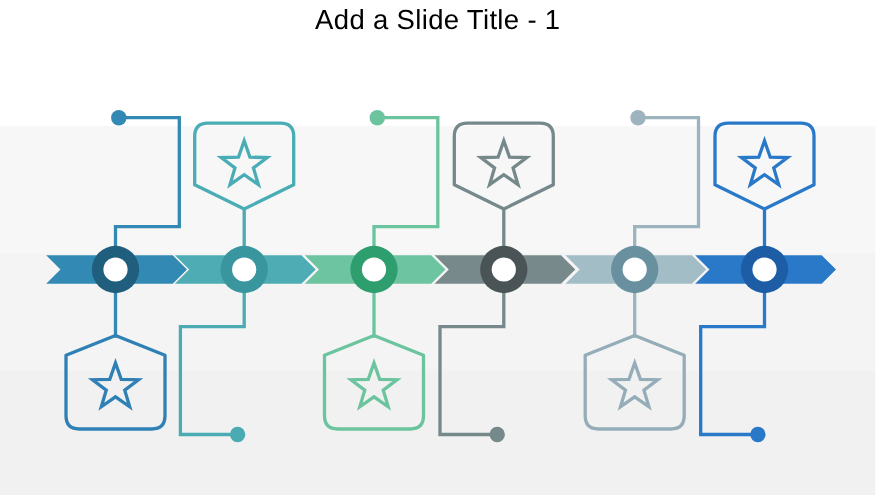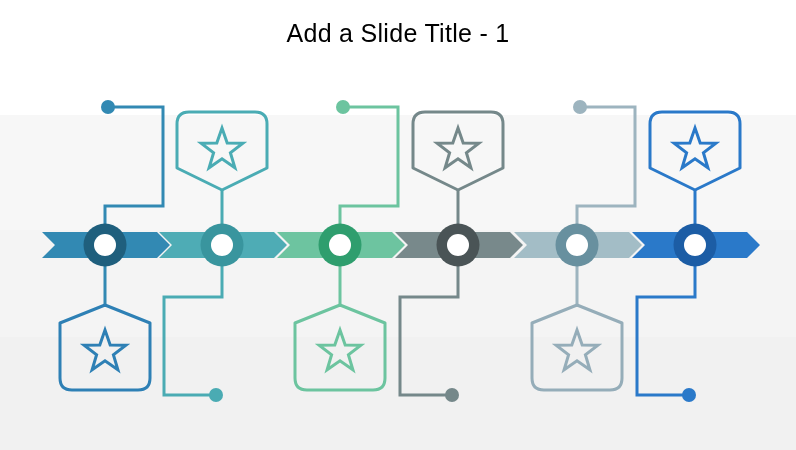--- a/index.html
+++ b/index.html
@@ -17,21 +17,21 @@
     
     background: linear-gradient(
       #ffffff 0, #ffffff 115px,
       #f7f7f7 115px, #f7f7f7 230px,
       #f4f4f4 230px, #f4f4f4 337px,
       #f1f1f1 337px, #f1f1f1 100%
     );
   }
   .slide-title {
     position: absolute;
-    top: 19px;
+    top: 4px;
     left: 0;
     width: 100%;
     text-align: center;
     font-size: 25px;
     font-weight: 400;
     color: #000000;
     letter-spacing: 0.3px;
   }
   .diagram-wrap {
     position: absolute;

